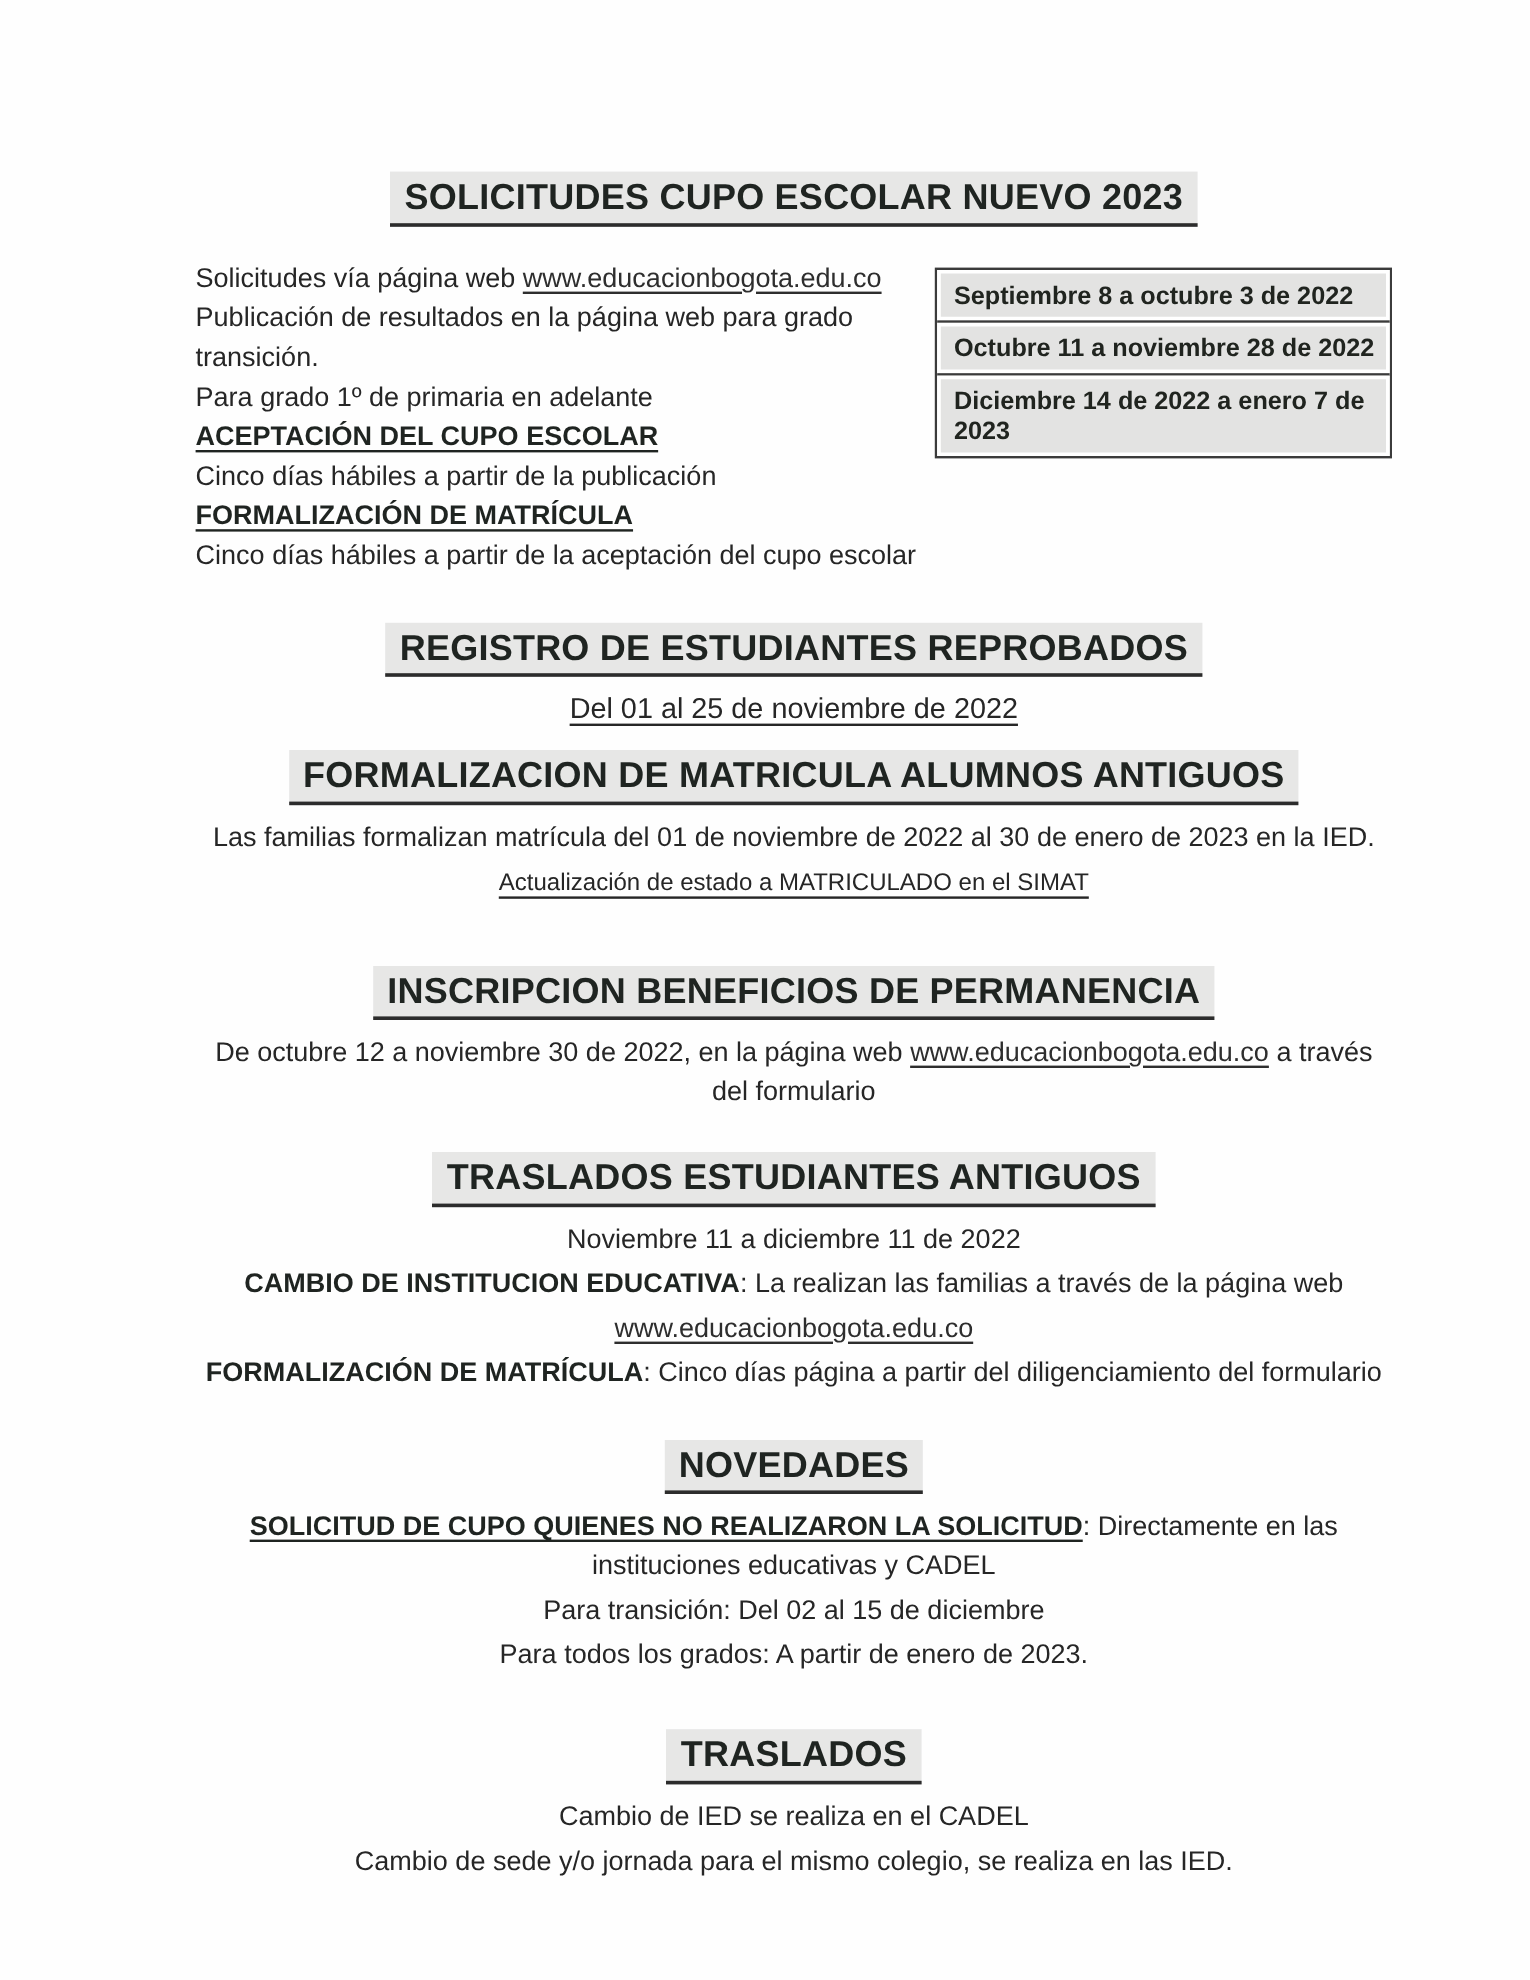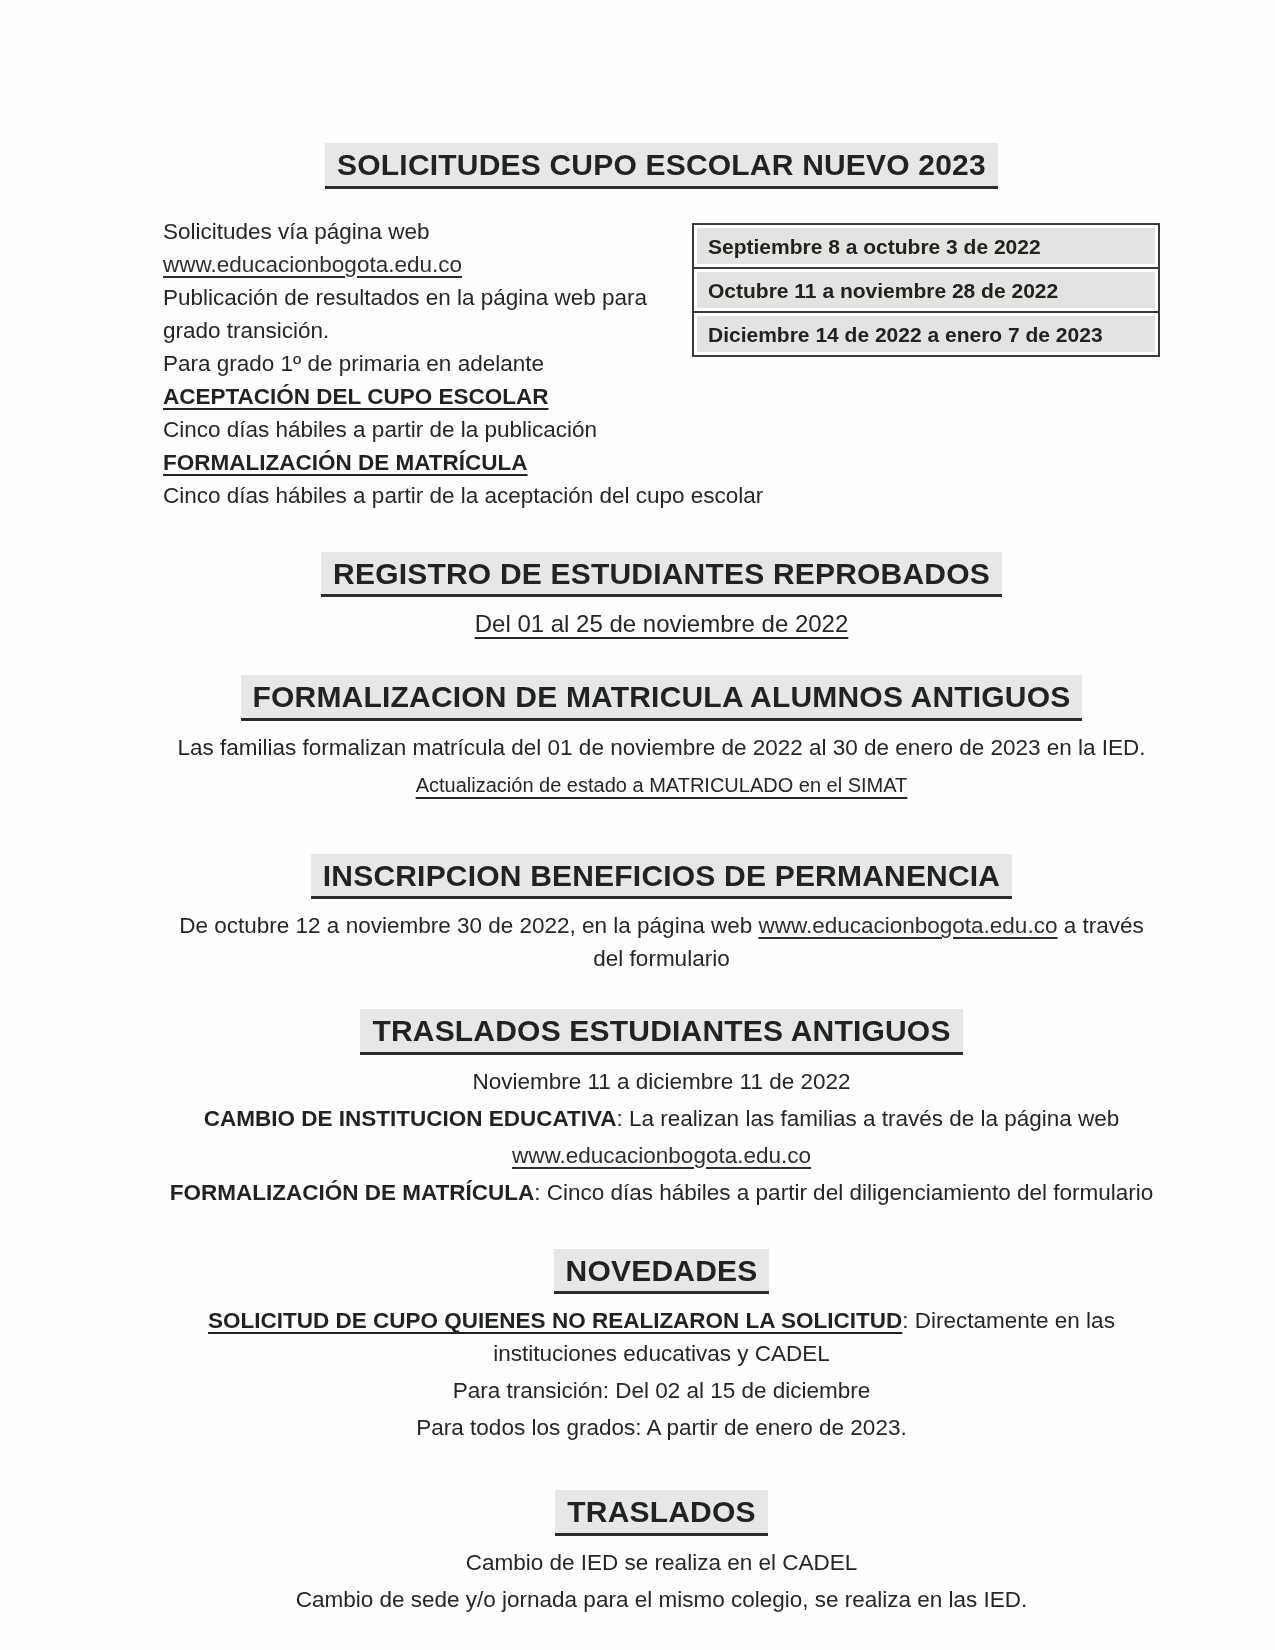--- a/index.html
+++ b/index.html
@@ -42,21 +42,21 @@
   }
   a.doc-link {
     color: #2e2e2e;
     text-decoration: underline;
     text-decoration-thickness: 1.5px;
     text-underline-offset: 4px;
   }
   
   .date-box {
     float: right;
-    width: 468px;
+    width: 381px;
     border: 2px solid #3b3b3b;
     margin: 8px 0 14px 22px;
     background: #ffffff;
   }
   .date-box .row {
     background: #e3e3e2;
     box-shadow: inset 0 0 0 3px #ffffff;
     font-weight: bold;
     font-size: 21px;
     color: #20241f;
@@ -85,21 +85,21 @@
     text-underline-offset: 4px;
   }
   .u-line {
     text-decoration: underline;
     text-decoration-thickness: 2px;
     text-underline-offset: 5px;
   }
   
   .mt-title { margin-bottom: 26px; }
   .mt-reprobados { margin-top: 40px; }
-  .mt-formaliza { margin-top: 34px; }
+  .mt-formaliza { margin-top: 18px; }
   .mt-beneficios { margin-top: 52px; }
   .mt-traslados-ant { margin-top: 34px; }
   .mt-novedades { margin-top: 40px; }
   .mt-traslados { margin-top: 46px; }
   .head-gap { margin-bottom: 10px; }
 </style>
 </head>
 <body>
 
 <div class="page">
@@ -148,21 +148,21 @@
     <p><span>De octubre 12 a noviembre 30 de 2022, en la página web </span><a href="#" class="doc-link">www.educacionbogota.edu.co</a><span> a través del formulario</span></p>
   </div>
 
   <div class="sec mt-traslados-ant">
     <h2 class="sec-head head-gap">
       <span class="hl">TRASLADOS ESTUDIANTES ANTIGUOS</span>
     </h2>
     <p class="big-line">Noviembre 11 a diciembre 11 de 2022</p>
     <p><span class="bold-label">CAMBIO DE INSTITUCION EDUCATIVA</span><span>: La realizan las familias a través de la página web</span></p>
     <p><a href="#" class="doc-link">www.educacionbogota.edu.co</a></p>
-    <p><span class="bold-label">FORMALIZACIÓN DE MATRÍCULA</span><span>: Cinco días hábiles a partir del diligenciamiento del formulario</span></p>
+    <p><span class="bold-label">FORMALIZACIÓN DE MATRÍCULA</span><span>: Cinco días página a partir del diligenciamiento del formulario</span></p>
   </div>
 
   <div class="sec mt-novedades">
     <h2 class="sec-head head-gap">
       <span class="hl">NOVEDADES</span>
     </h2>
     <p><span class="bold-underline-label">SOLICITUD DE CUPO QUIENES NO REALIZARON LA SOLICITUD</span><span>: Directamente en las instituciones educativas y CADEL</span></p>
     <p>Para transición: Del 02 al 15 de diciembre</p>
     <p>Para todos los grados: A partir de enero de 2023.</p>
   </div>

